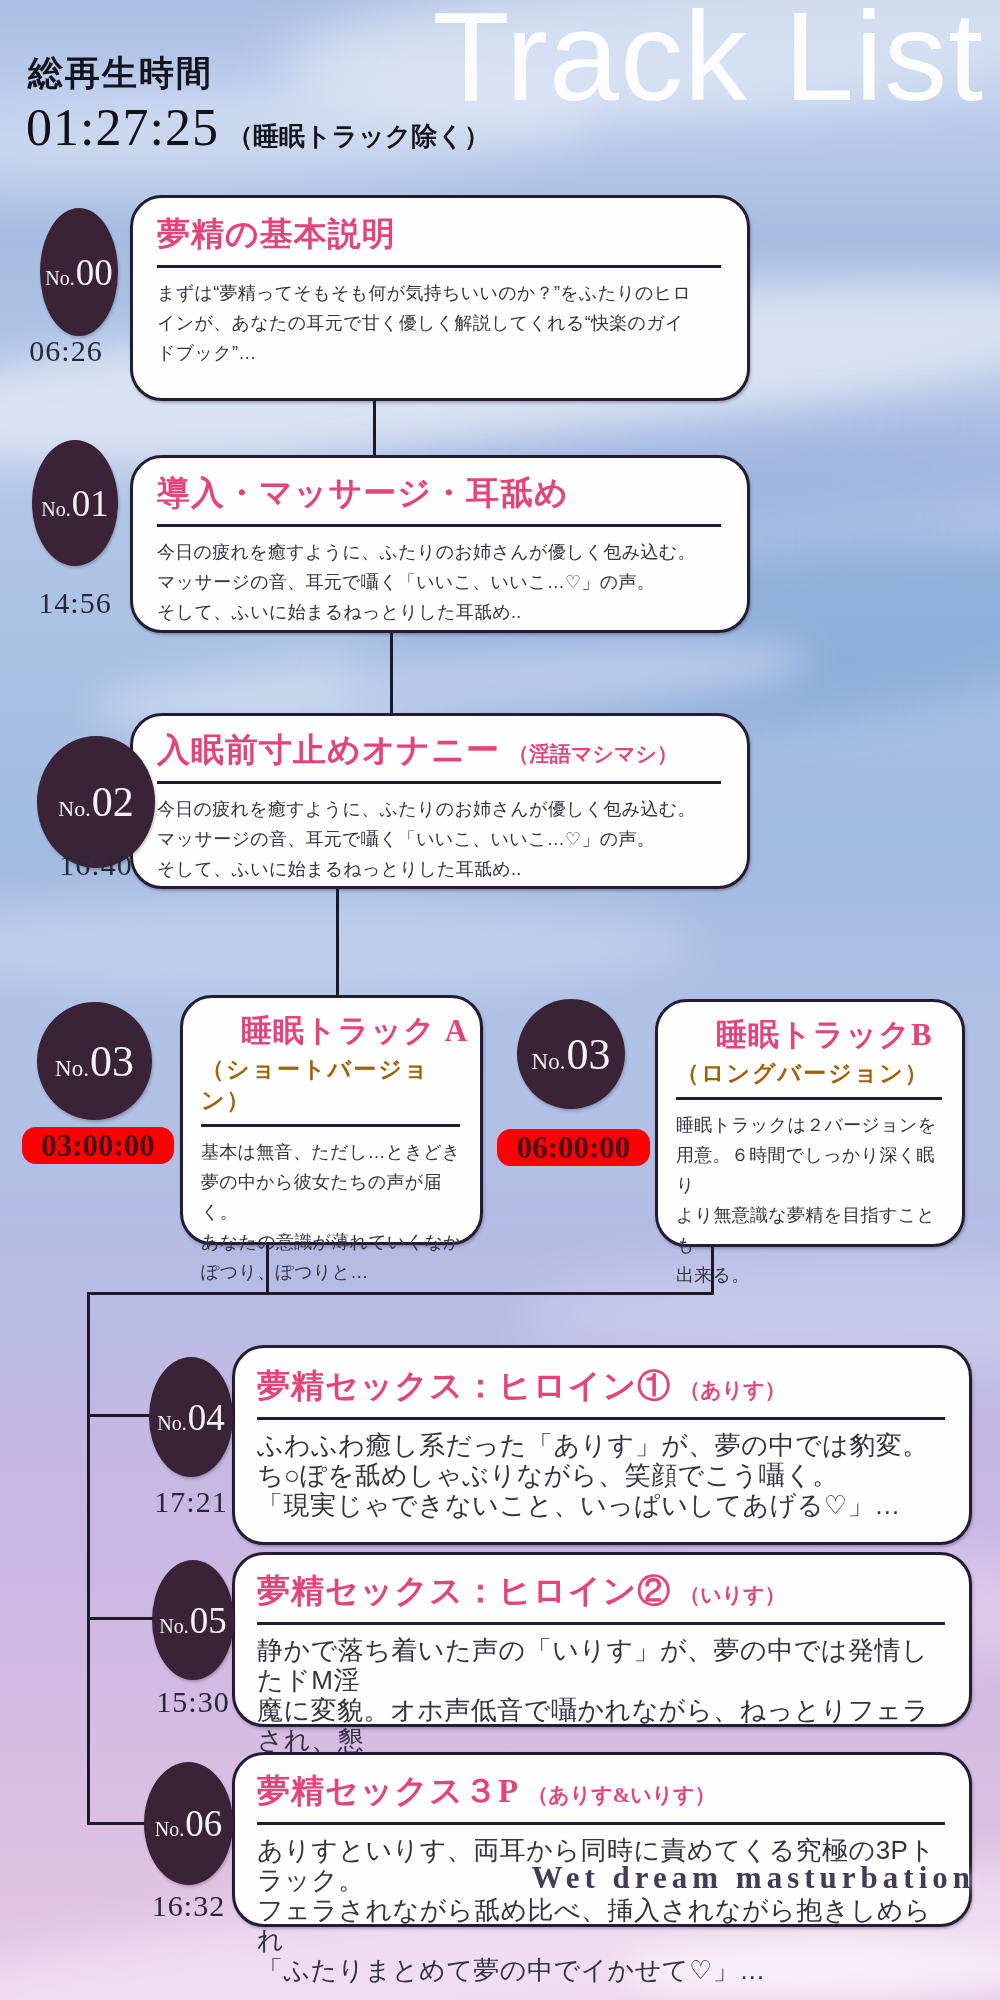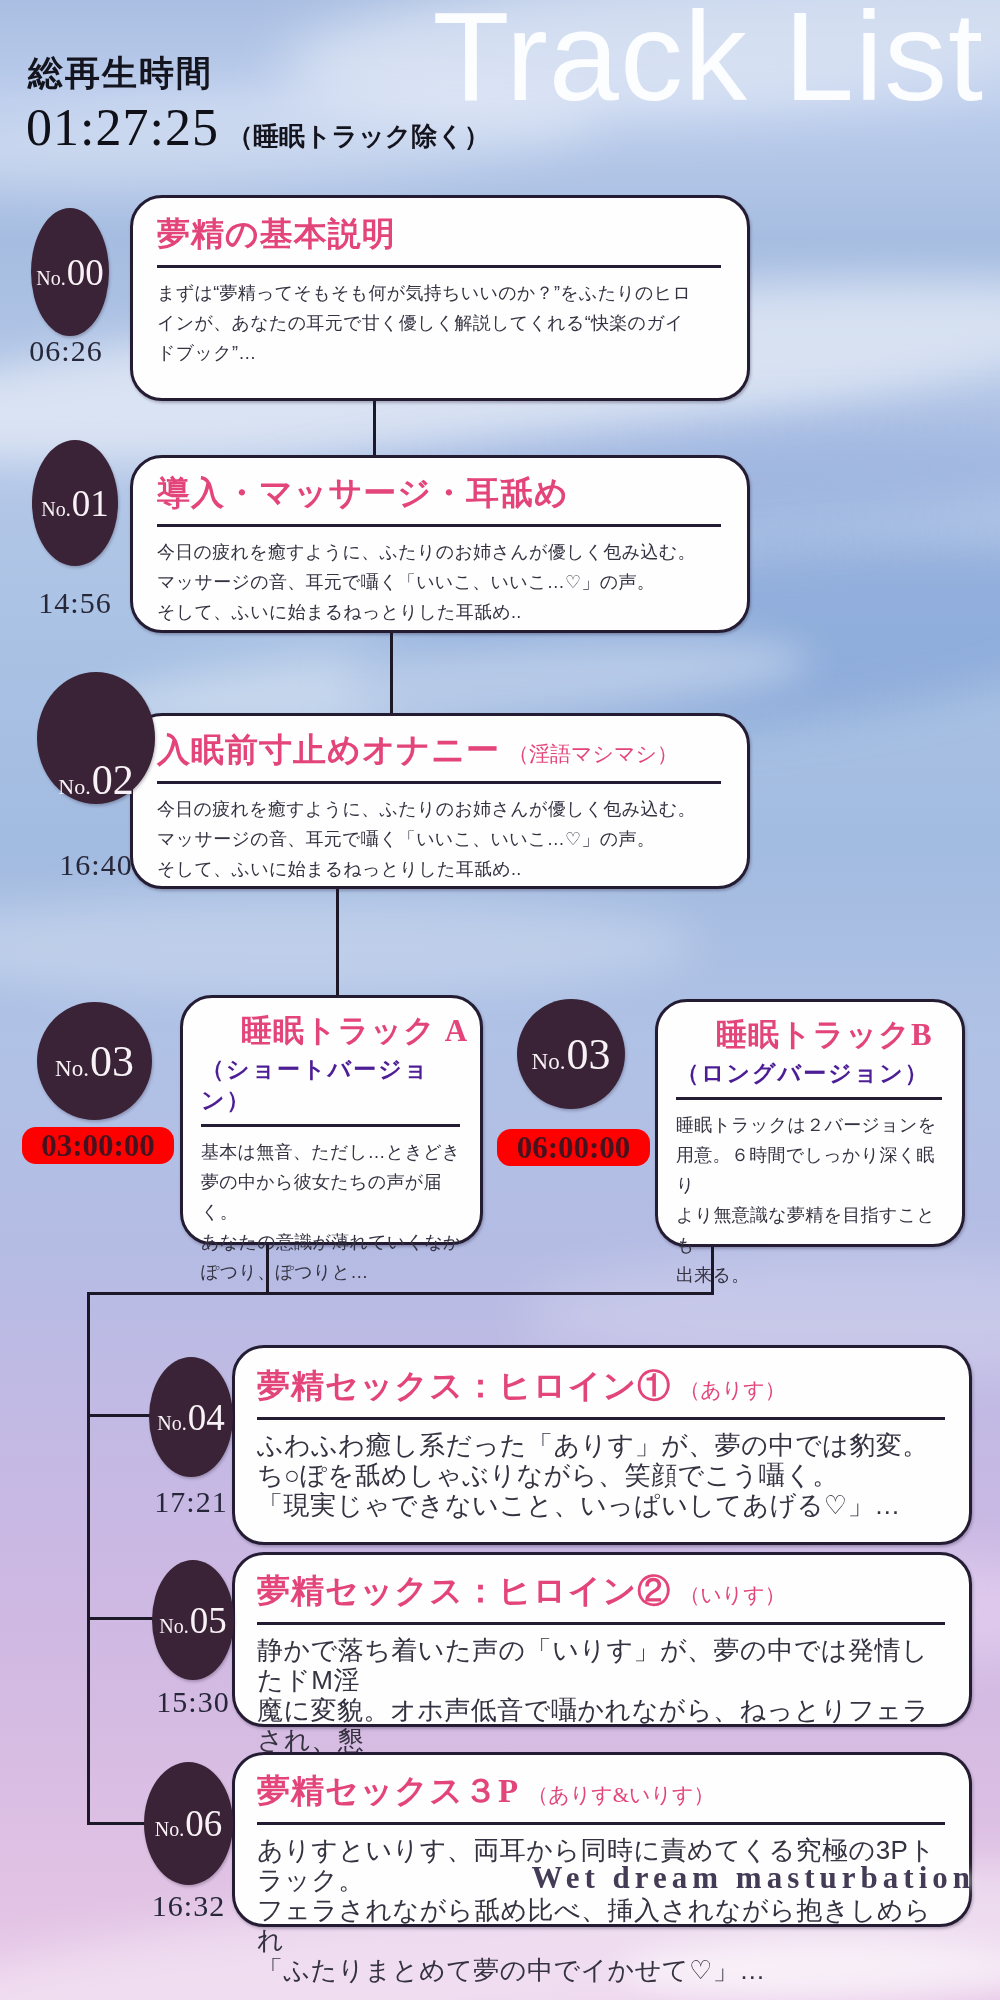--- a/index.html
+++ b/index.html
@@ -43,23 +43,23 @@
   .l7{left:87px;top:1292px;width:3px;height:533px;}
   .l8{left:87px;top:1414px;width:175px;height:3px;}
   .l9{left:87px;top:1617px;width:175px;height:3px;}
   .l10{left:87px;top:1822px;width:175px;height:3px;}
   
   .circle{position:absolute;background:#3a2336;border-radius:50%;z-index:4;
     display:flex;align-items:center;justify-content:center;color:#f8f2f6;
     font-family:"Liberation Serif","DejaVu Serif",serif;box-shadow:1px 2px 3px rgba(30,20,45,.25);}
   .circle .no-prefix{font-size:20px;letter-spacing:0;}
   .circle .no-num{font-size:37px;margin-left:1px;}
-  .c0{left:31px;top:208px;width:78px;height:128px;text-align:right;}
+  .c0{left:40px;top:208px;width:78px;height:128px;text-align:right;}
   .c1{left:32px;top:440px;width:86px;height:126px;}
-  .c2{left:37px;top:672px;width:118px;height:132px;align-items:flex-end;}
+  .c2{left:37px;top:736px;width:118px;height:132px;}
   .c3a{left:37px;top:1002px;width:115px;height:118px;}
   .c3b{left:517px;top:999px;width:108px;height:110px;}
   .c3a .no-prefix,.c3b .no-prefix{font-size:23px;}
   .c3a .no-num,.c3b .no-num{font-size:44px;}
   .c2 .no-num{font-size:42px;}
   .c2 .no-prefix{font-size:22px;}
   .c4{left:149px;top:1357px;width:84px;height:120px;}
   .c5{left:152px;top:1560px;width:82px;height:120px;}
   .c6{left:144px;top:1762px;width:89px;height:123px;}
   
@@ -74,23 +74,23 @@
   .time-hl{position:absolute;z-index:4;text-align:center;font-family:"Liberation Serif","DejaVu Serif",serif;
     font-weight:bold;font-size:31px;color:#45121f;background:#ff0000;letter-spacing:0;padding-top:1px;border-radius:14px;}
   .t3{left:22px;top:1127px;width:152px;height:36px;}
   .t4{left:497px;top:1129px;width:153px;height:36px;}
   
   .card{position:absolute;background:#fefefe;border:3px solid #241c33;border-radius:32px;z-index:3;
     box-sizing:border-box;box-shadow:1px 2px 3px rgba(35,25,55,.3);}
   .card-title-row{display:flex;align-items:baseline;gap:8px;flex-wrap:nowrap;}
   .card-title{font-family:"Liberation Serif","DejaVu Serif",serif;font-weight:bold;color:#e3457a;
     font-size:33px;letter-spacing:1px;white-space:nowrap;}
-  .card-title-note{font-family:"Liberation Serif","DejaVu Serif",serif;font-weight:normal;color:#e3457a;
+  .card-title-note{font-family:"Liberation Serif","DejaVu Serif",serif;font-weight:bold;color:#e3457a;
     font-size:21px;white-space:nowrap;}
-  .card-subtitle{font-family:"Liberation Serif","DejaVu Serif",serif;font-weight:bold;color:#4c1d95;
+  .card-subtitle{font-family:"Liberation Serif","DejaVu Serif",serif;font-weight:bold;color:#a16207;
     font-size:23px;letter-spacing:2px;margin-top:2px;}
   .divider{height:3px;background:#241c33;margin:8px 2px 10px 0;}
   .card-body{font-size:18px;line-height:30px;color:#353241;letter-spacing:.3px;white-space:pre-line;}
   .card0{left:130px;top:195px;width:620px;height:206px;padding:14px 24px 0;}
   .card1{left:130px;top:455px;width:620px;height:178px;padding:13px 24px 0;}
   .card2{left:130px;top:713px;width:620px;height:176px;padding:12px 24px 0;}
   .card3a{left:180px;top:995px;width:303px;height:250px;padding:12px 18px 0;}
   .card3b{left:655px;top:999px;width:310px;height:248px;padding:12px 18px 0;}
   .card3a .card-title,.card3b .card-title{font-size:31px;margin-left:40px;}
   .card4{left:232px;top:1345px;width:740px;height:200px;padding:16px 22px 0;}

